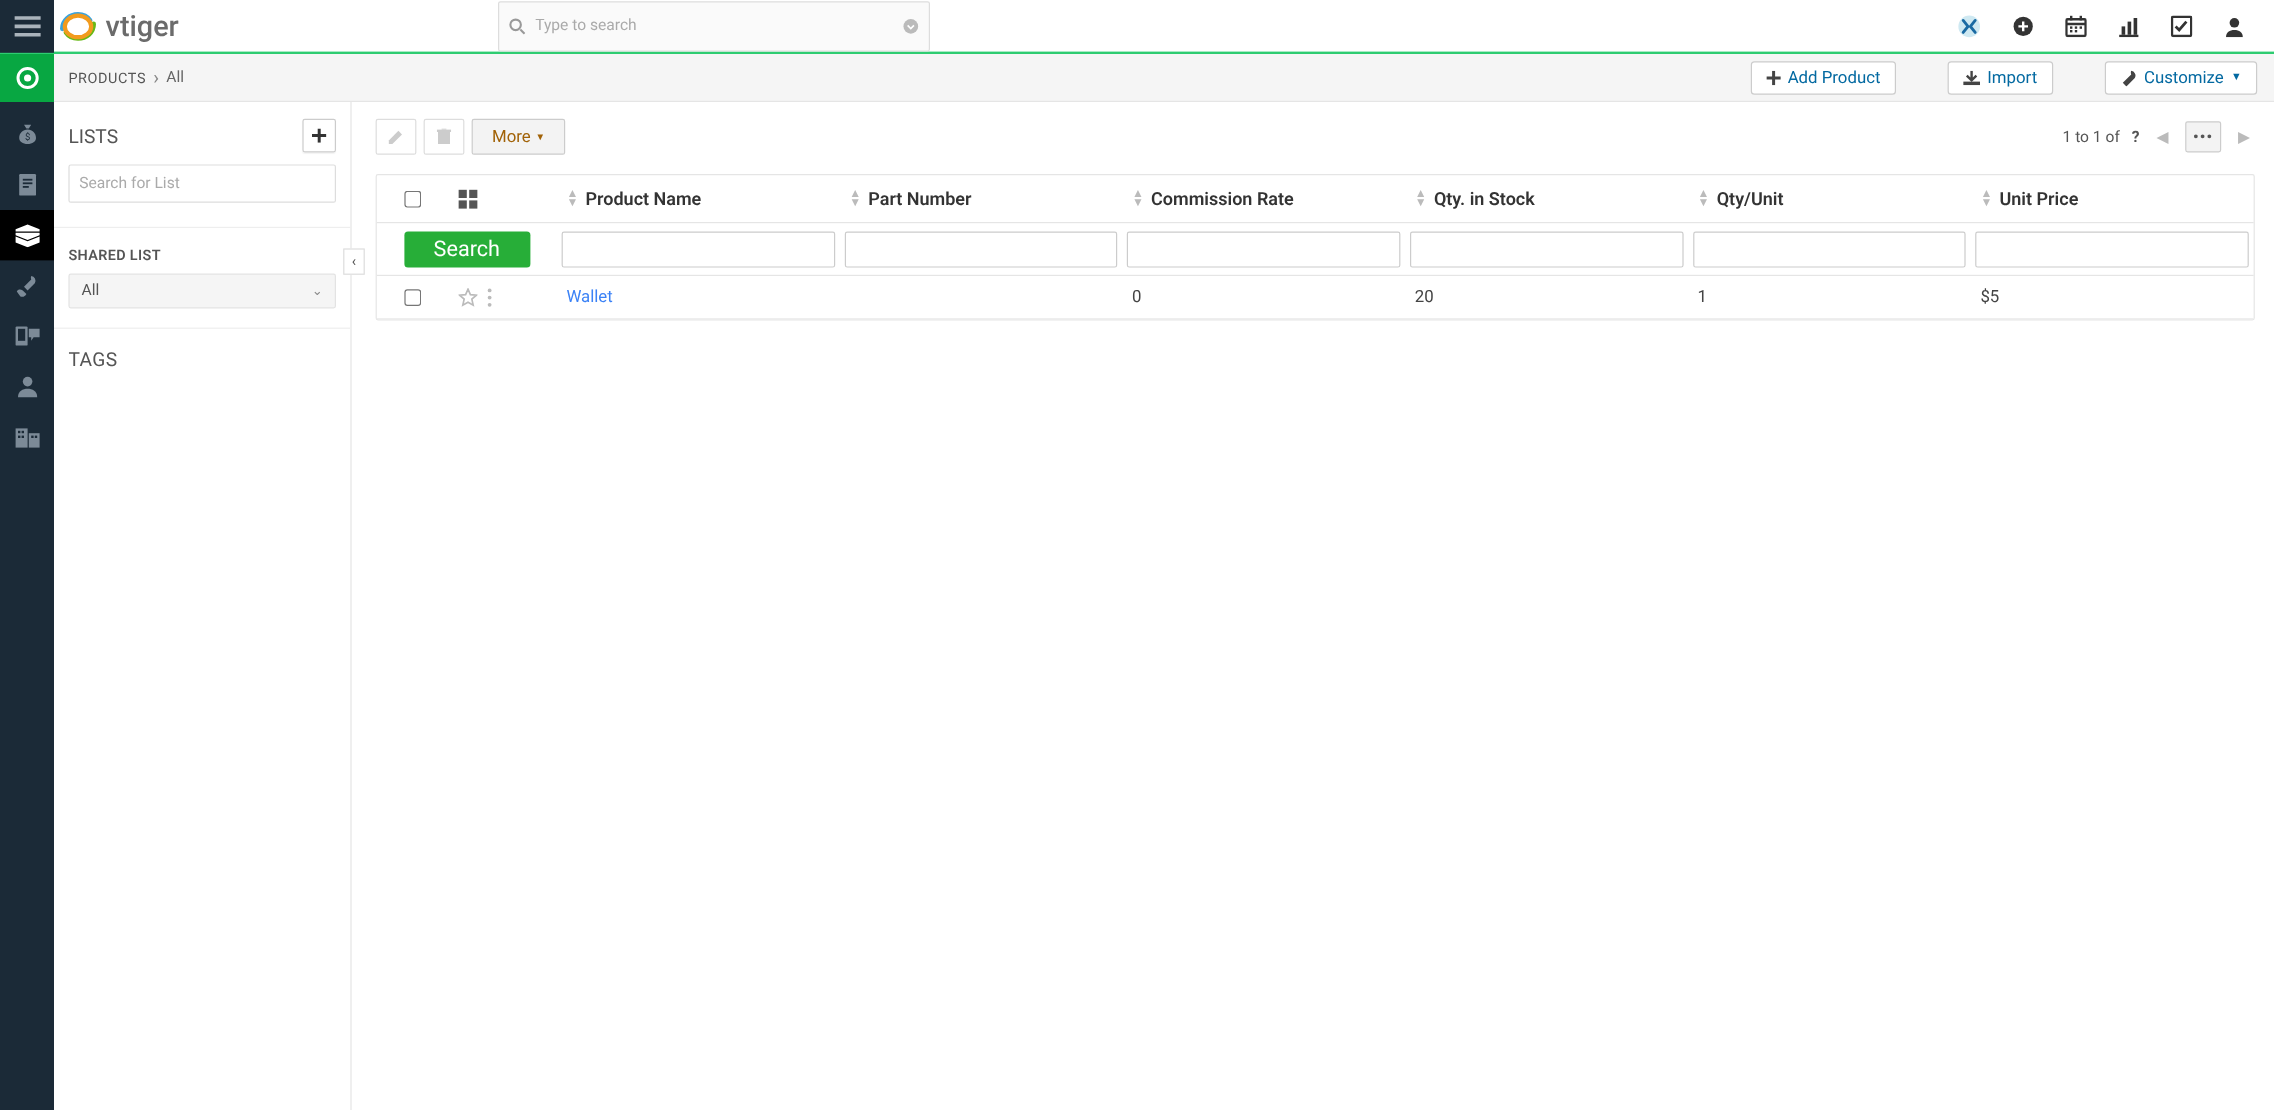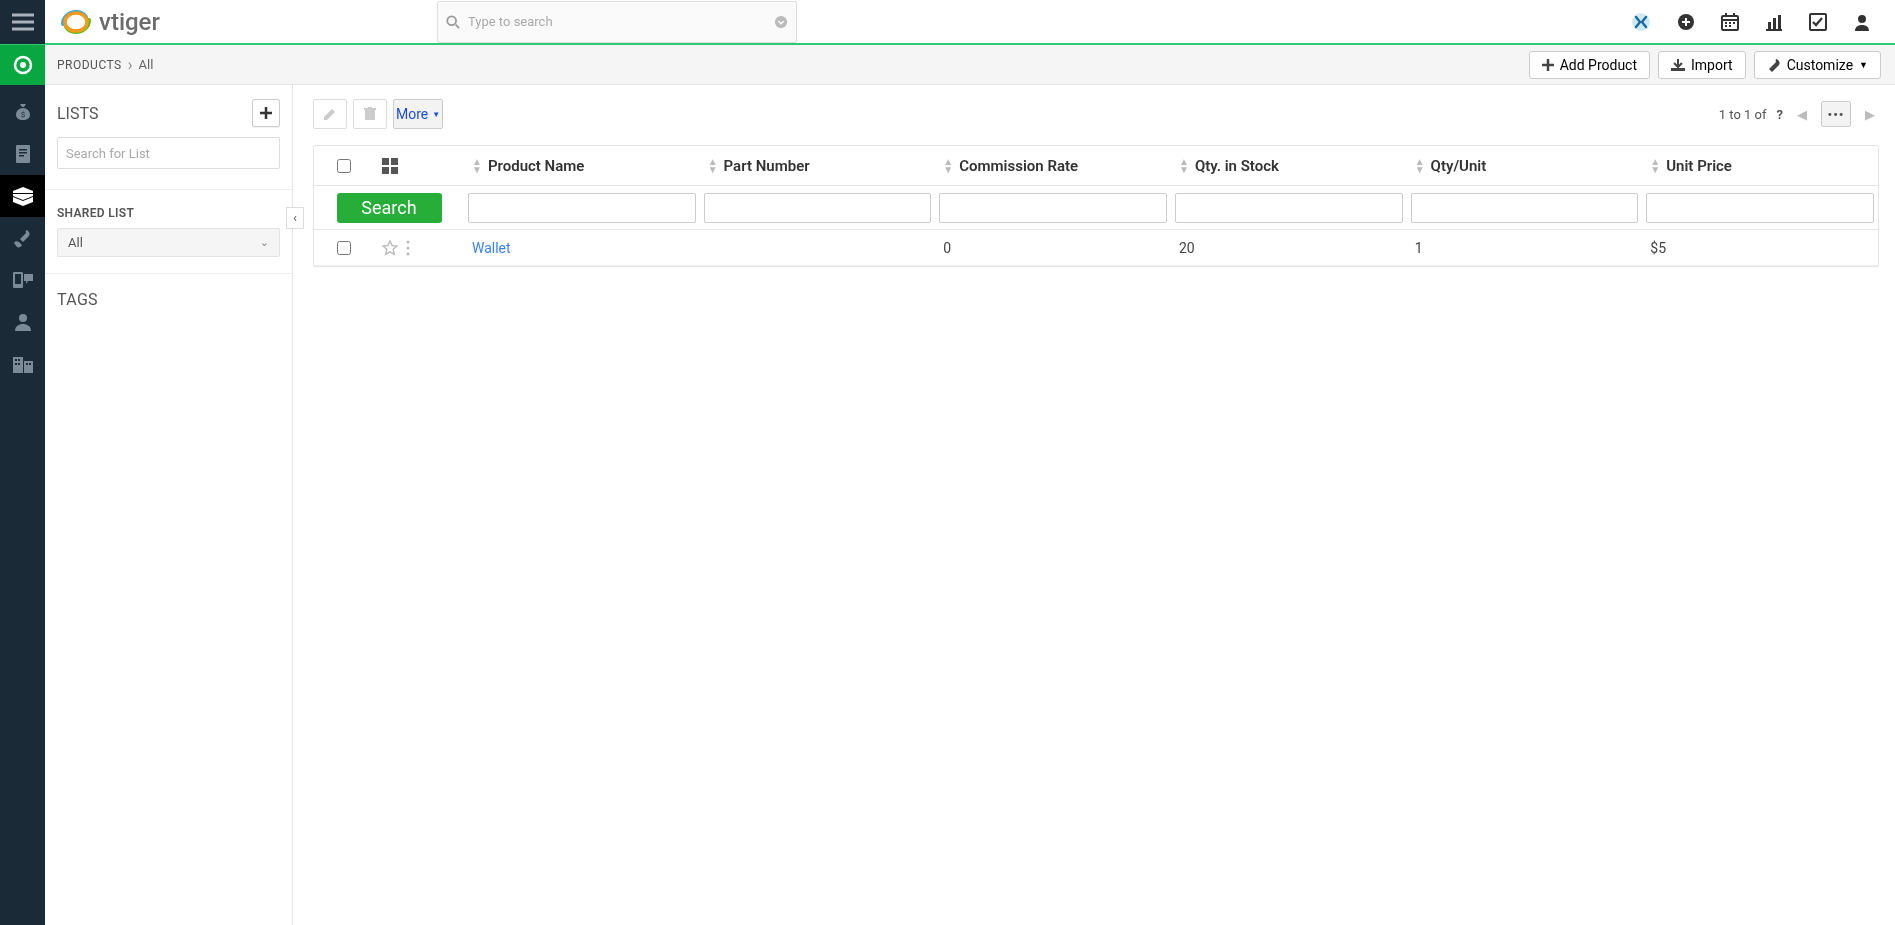--- a/index.html
+++ b/index.html
@@ -2,38 +2,38 @@
 <html><head>
 <meta charset="utf-8">
 <style>
 *{box-sizing:border-box;margin:0;padding:0;font-family:-apple-system,BlinkMacSystemFont,"Segoe UI",Roboto,Arial,sans-serif;}
 html,body{height:100%;width:100%;}
 body{display:flex;flex-direction:column;background:#fff;}
 
 
 .topbar{height:45px;display:flex;align-items:center;border-bottom:2px solid #2ecc71;background:#fff;}
 .hamburger-box{width:45px;height:45px;background:#1b2a37;display:flex;align-items:center;justify-content:center;cursor:pointer;}
-.logo-area{display:flex;align-items:flex-start;padding:0 16px;}
+.logo-area{display:flex;align-items:flex-start;padding:0 5px;}
 .searchbox{margin-left:200px;display:flex;align-items:center;border:1px solid #ddd;background:#fafafa;border-radius:2px;padding:20px 8px;width:360px;height:32px;color:#999;}
 .searchbox input{border:none;background:transparent;outline:none;flex:1;margin-left:8px;font-size:13px;color:#555;}
 .searchbox input::placeholder{color:#aaa;}
 .top-spacer{flex:1;}
 .top-icons{display:flex;align-items:center;gap:26px;padding-right:24px;}
 .top-icons .ticon{color:#333;cursor:pointer;}
 
 
 .modulebar{height:40px;background:#f5f5f5;border-bottom:1px solid #e5e5e5;display:flex;align-items:center;}
 .modulebar-left-spot{width:45px;height:40px;background:#08a742;display:flex;align-items:center;justify-content:center;}
 .breadcrumb{display:flex;align-items:center;padding-left:12px;font-size:14px;color:#555;}
 .breadcrumb .mod{text-transform:uppercase;font-weight:400;color:#555;font-size:12px;letter-spacing:0.5px;}
 .breadcrumb .sep{margin:0 6px;color:#888;font-size:16px;}
 .breadcrumb .crumb{color:#666;font-size:13px;}
 .modbar-spacer{flex:1;}
 .modbar-btns{display:flex;gap:8px;padding-right:14px;}
-.btn{display:inline-flex;align-items:center;gap:6px;border:1px solid #ccc;background:#fff;border-radius:3px;padding:5px 12px;font-size:14px;color:#000000;cursor:pointer;}
+.btn{display:inline-flex;align-items:center;gap:6px;border:1px solid #ccc;background:#fff;border-radius:3px;padding:5px 12px;font-size:14px;color:#0369a1;cursor:pointer;margin-left:35px;}
 
 
 .main{flex:1;display:flex;min-height:0;}
 .rail{width:45px;background:#1b2a37;display:flex;flex-direction:column;align-items:center;padding-top:6px;}
 .rail .ritem{width:45px;height:42px;display:flex;align-items:center;justify-content:center;color:#7c8a97;cursor:pointer;}
 .rail .ritem.active{background:#000;color:#fff;}
 
 .sidebar{width:248px;border-right:1px solid #e5e5e5;padding:14px 12px;position:relative;background:#fff;}
 .sidehead{display:flex;align-items:center;justify-content:space-between;margin-bottom:10px;}
 .sidehead h3{font-size:16px;font-weight:400;color:#555;}
@@ -44,21 +44,21 @@
 .divider{border:none;border-top:1px solid #eee;margin:16px -12px;}
 .sidesub{font-size:12px;font-weight:600;color:#555;margin-bottom:8px;letter-spacing:.3px;}
 .sel{display:flex;align-items:center;justify-content:space-between;border:1px solid #e3e3e3;background:#f5f5f5;border-radius:2px;padding:6px 10px;font-size:13px;color:#555;cursor:pointer;}
 .collapse-handle{position:absolute;right:-12px;top:122px;width:18px;height:22px;border:1px solid #ddd;background:#fff;display:flex;align-items:center;justify-content:center;cursor:pointer;z-index:5;font-size:12px;color:#555;}
 
 .content{flex:1;overflow:auto;padding:14px 16px 16px 20px;position:relative;}
 
 
 .tbrow{display:flex;align-items:center;}
 .smbtn{border:1px solid #ddd;background:#fff;border-radius:2px;height:30px;min-width:34px;display:inline-flex;align-items:center;justify-content:center;color:#bbb;margin-right:6px;}
-.morebtn{border:1px solid #ccc;background:#f3f3f3;border-radius:2px;height:30px;display:inline-flex;align-items:center;padding:0 2px;font-size:14px;color:#1d4ed8;cursor:pointer;}
+.morebtn{border:1px solid #ccc;background:#f3f3f3;border-radius:2px;height:30px;display:inline-flex;align-items:center;padding:0 16px;font-size:14px;color:#a16207;cursor:pointer;}
 .tb-spacer{flex:1;}
 .pager{display:flex;align-items:center;gap:10px;font-size:13px;color:#555;}
 .pager .navbtn{color:#bbb;padding:0 4px;}
 .pager .dots{border:1px solid #ccc;background:#f3f3f3;border-radius:2px;height:26px;width:30px;display:inline-flex;align-items:center;justify-content:center;font-weight:bold;letter-spacing:1px;cursor:pointer;}
 
 
 .tbl{margin-top:16px;width:100%;border:1px solid #e5e5e5;border-radius:2px;}
 .thead,.filterrow,.drow{display:grid;grid-template-columns:60px 90px 1fr 1fr 1fr 1fr 1fr 1fr;align-items:center;}
 .thead{height:40px;border-bottom:1px solid #e5e5e5;}
 .th{display:flex;align-items:center;gap:6px;font-size:15px;font-weight:600;color:#333;padding:0 8px;}

